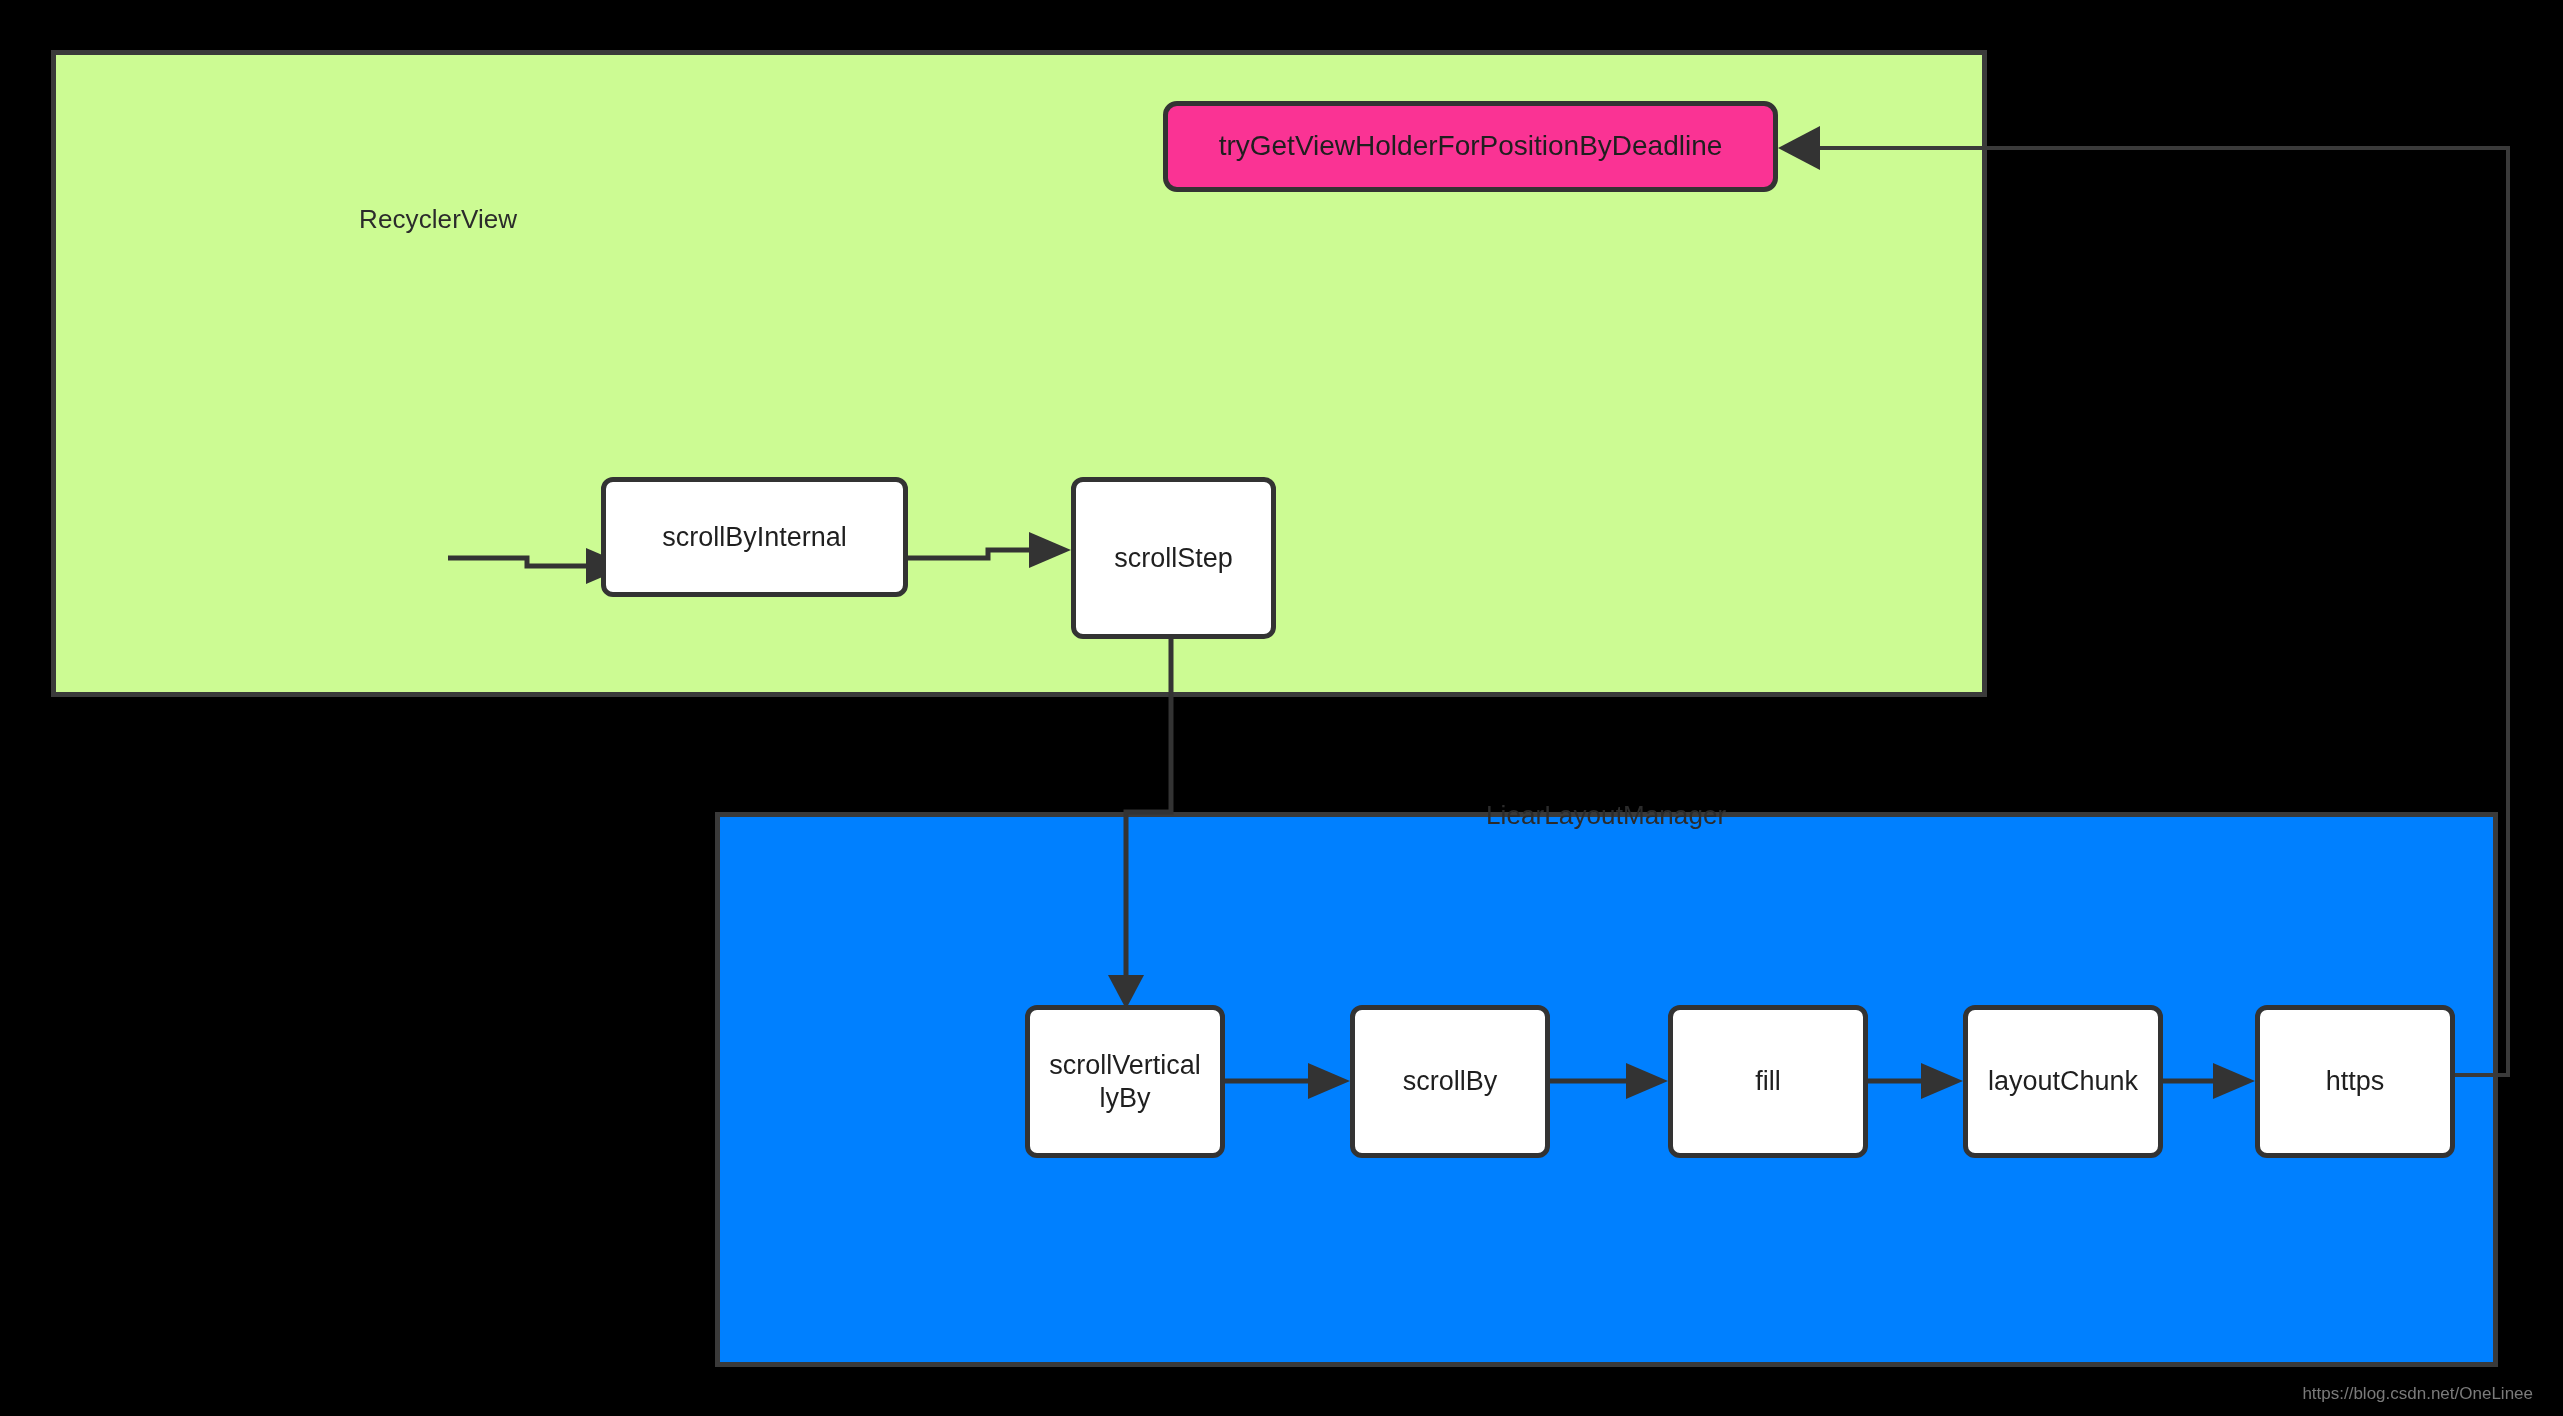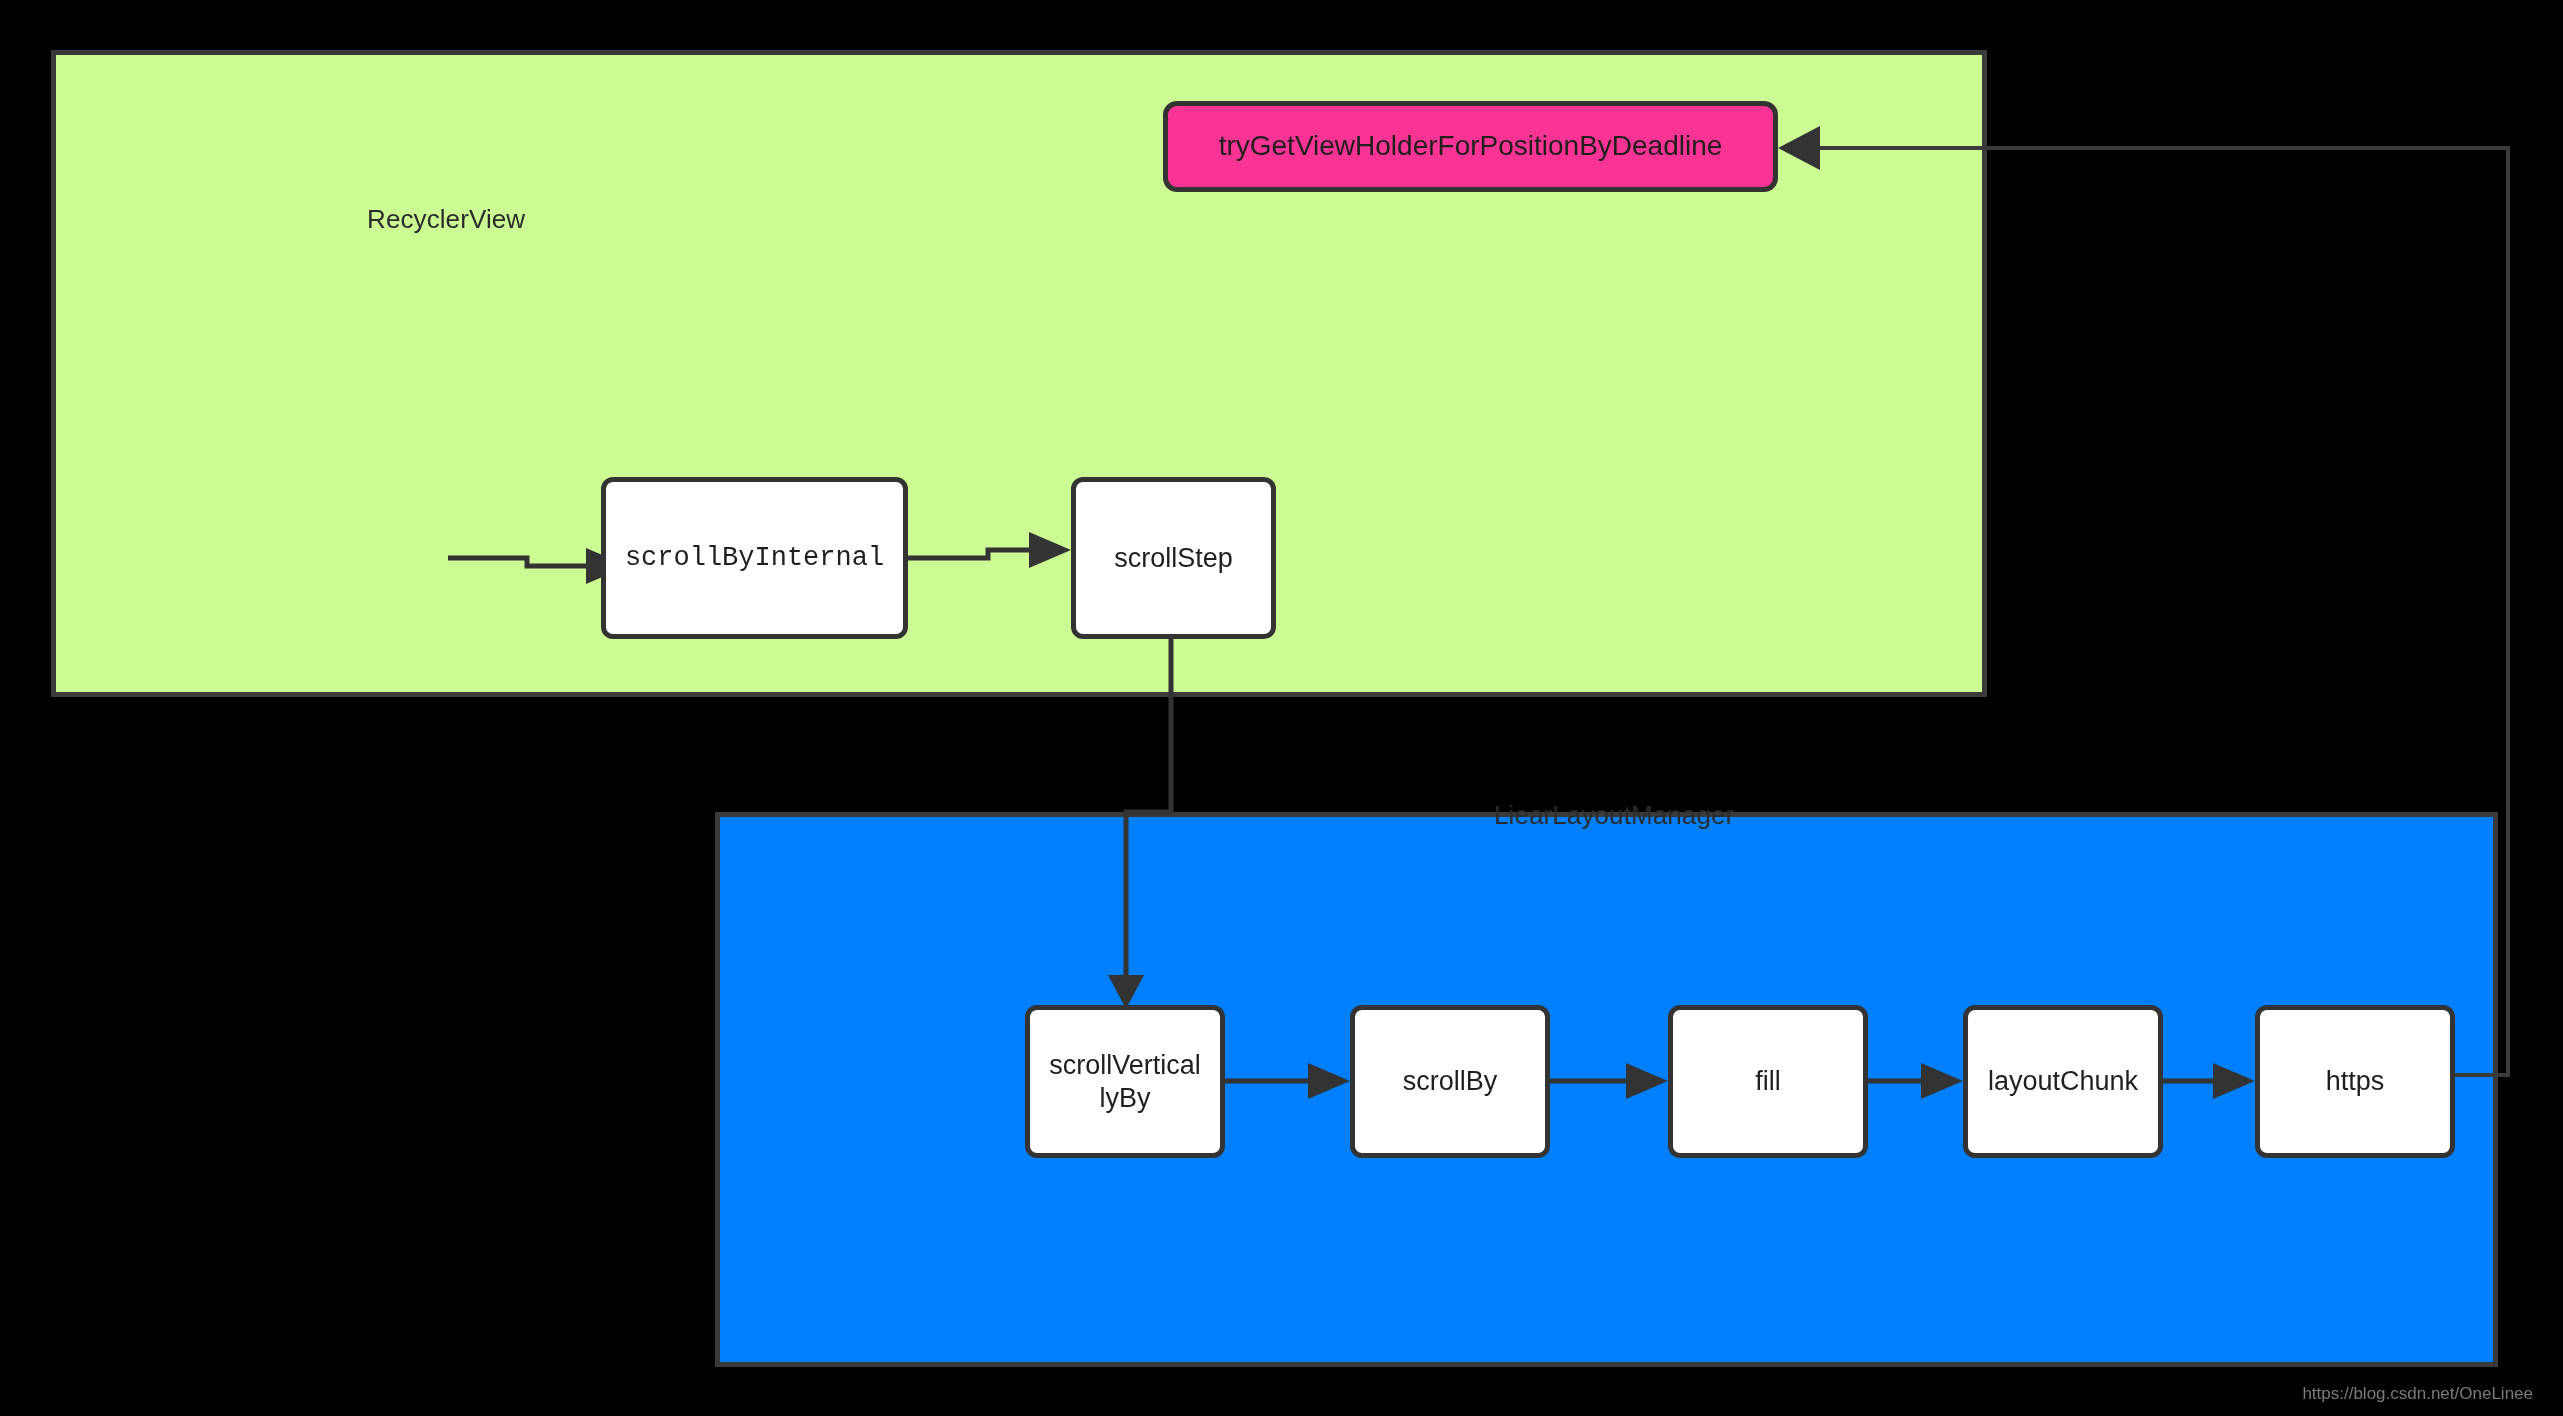--- a/index.html
+++ b/index.html
@@ -39,21 +39,20 @@
     height: 555px;
     background: #0080FF;
   }
   .panel-label {
     position: absolute;
     color: #2b2b2b;
     font-size: 26px;
     font-family: "Liberation Sans", sans-serif;
     white-space: nowrap;
     letter-spacing: 0.1px;
-    margin-left: 8px;
   }
   #label-recyclerview {
     left: 359px;
     top: 204px;
   }
   #label-linearlayoutmanager {
     left: 1486px;
     top: 800px;
   }
 
@@ -73,21 +72,21 @@
     font-family: "Liberation Sans", sans-serif;
     line-height: 1.22;
     padding: 14px 6px;
   }
   .node.pink {
     background: #FA3394;
     border-radius: 14px;
   }
 
   #node-ontouchevent      { left: 156px;  top: 477px;  width: 292px; height: 162px; }
-  #node-scrollbyinternal  { left: 601px;  top: 477px;  width: 307px; height: 162px; font-family: Liberation Mono, monospace; }
+  #node-scrollbyinternal  { left: 601px;  top: 477px;  width: 307px; height: 120px; }
   #node-scrollstep        { left: 1071px; top: 477px;  width: 205px; height: 162px; }
   #node-trygetviewholder  { left: 1163px; top: 101px;  width: 615px; height: 91px;  font-size: 28px; }
   #node-scrollverticallyby{ left: 1025px; top: 1005px; width: 200px; height: 153px; }
   #node-scrollby          { left: 1350px; top: 1005px; width: 200px; height: 153px; }
   #node-fill              { left: 1668px; top: 1005px; width: 200px; height: 153px; }
   #node-layoutchunk       { left: 1963px; top: 1005px; width: 200px; height: 153px; }
   #node-next              { left: 2255px; top: 1005px; width: 200px; height: 153px; }
 
   
   #connectors {

